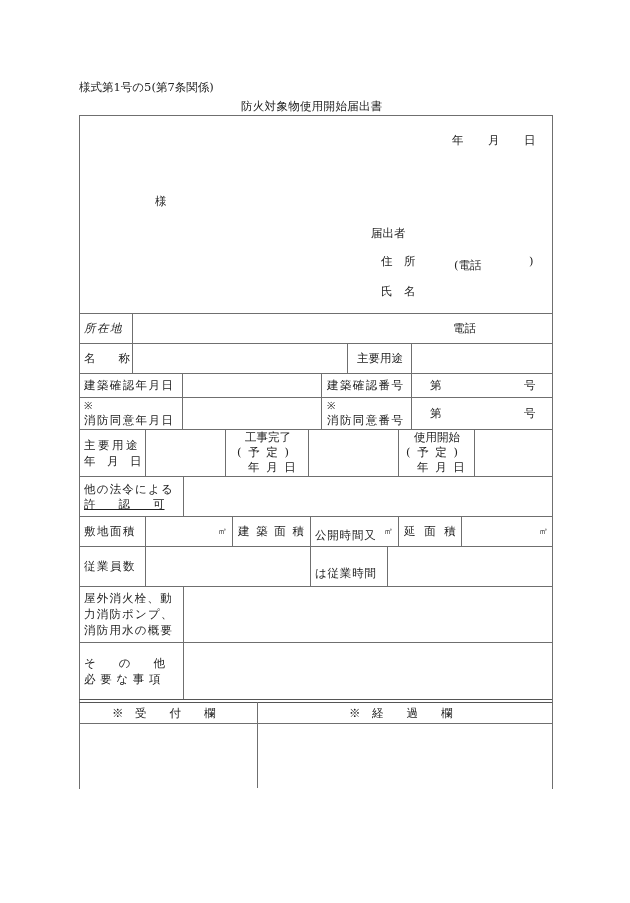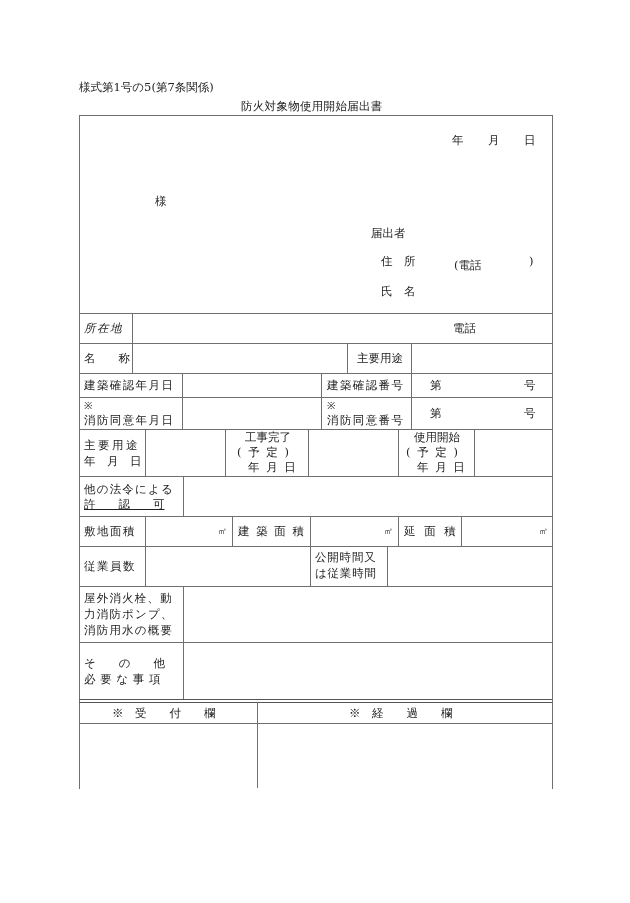--- a/index.html
+++ b/index.html
@@ -116,21 +116,21 @@
 <div class="t" style="left:238px;top:524px;letter-spacing:1.5px;">建 築 面 積</div>
 <div class="input-cell" style="left:312px;top:518px;width:70px;height:27px;"></div>
 <div class="t" style="left:384px;top:524px;font-size:9px;">㎡</div>
 <div class="t" style="left:404px;top:524px;letter-spacing:2.5px;">延 面 積</div>
 <div class="input-cell" style="left:463px;top:518px;width:75px;height:27px;"></div>
 <div class="t" style="left:539px;top:524px;font-size:9px;">㎡</div>
 
 <div class="vl" style="left:387px;top:546px;height:40px;"></div>
 <div class="t" style="left:84px;top:559px;letter-spacing:1.5px;">従業員数</div>
 <div class="input-cell" style="left:147px;top:548px;width:162px;height:37px;"></div>
-<div class="t" style="left:315px;top:550px;letter-spacing:0.8px;">公開時間又</div>
+<div class="t" style="left:315px;top:528px;letter-spacing:0.8px;">公開時間又</div>
 <div class="t" style="left:315px;top:566px;letter-spacing:0.8px;">は従業時間</div>
 <div class="input-cell" style="left:389px;top:548px;width:161px;height:37px;"></div>
 
 <div class="vl" style="left:183px;top:586px;height:113px;"></div>
 <div class="t" style="left:84px;top:591px;letter-spacing:1.2px;">屋外消火栓、動</div>
 <div class="t" style="left:84px;top:607px;letter-spacing:1.2px;">力消防ポンプ、</div>
 <div class="t" style="left:84px;top:623px;letter-spacing:1.2px;">消防用水の概要</div>
 <div class="input-cell" style="left:185px;top:588px;width:365px;height:53px;"></div>
 
 <div class="t" style="left:84px;top:656px;">そ　　の　　他</div>

